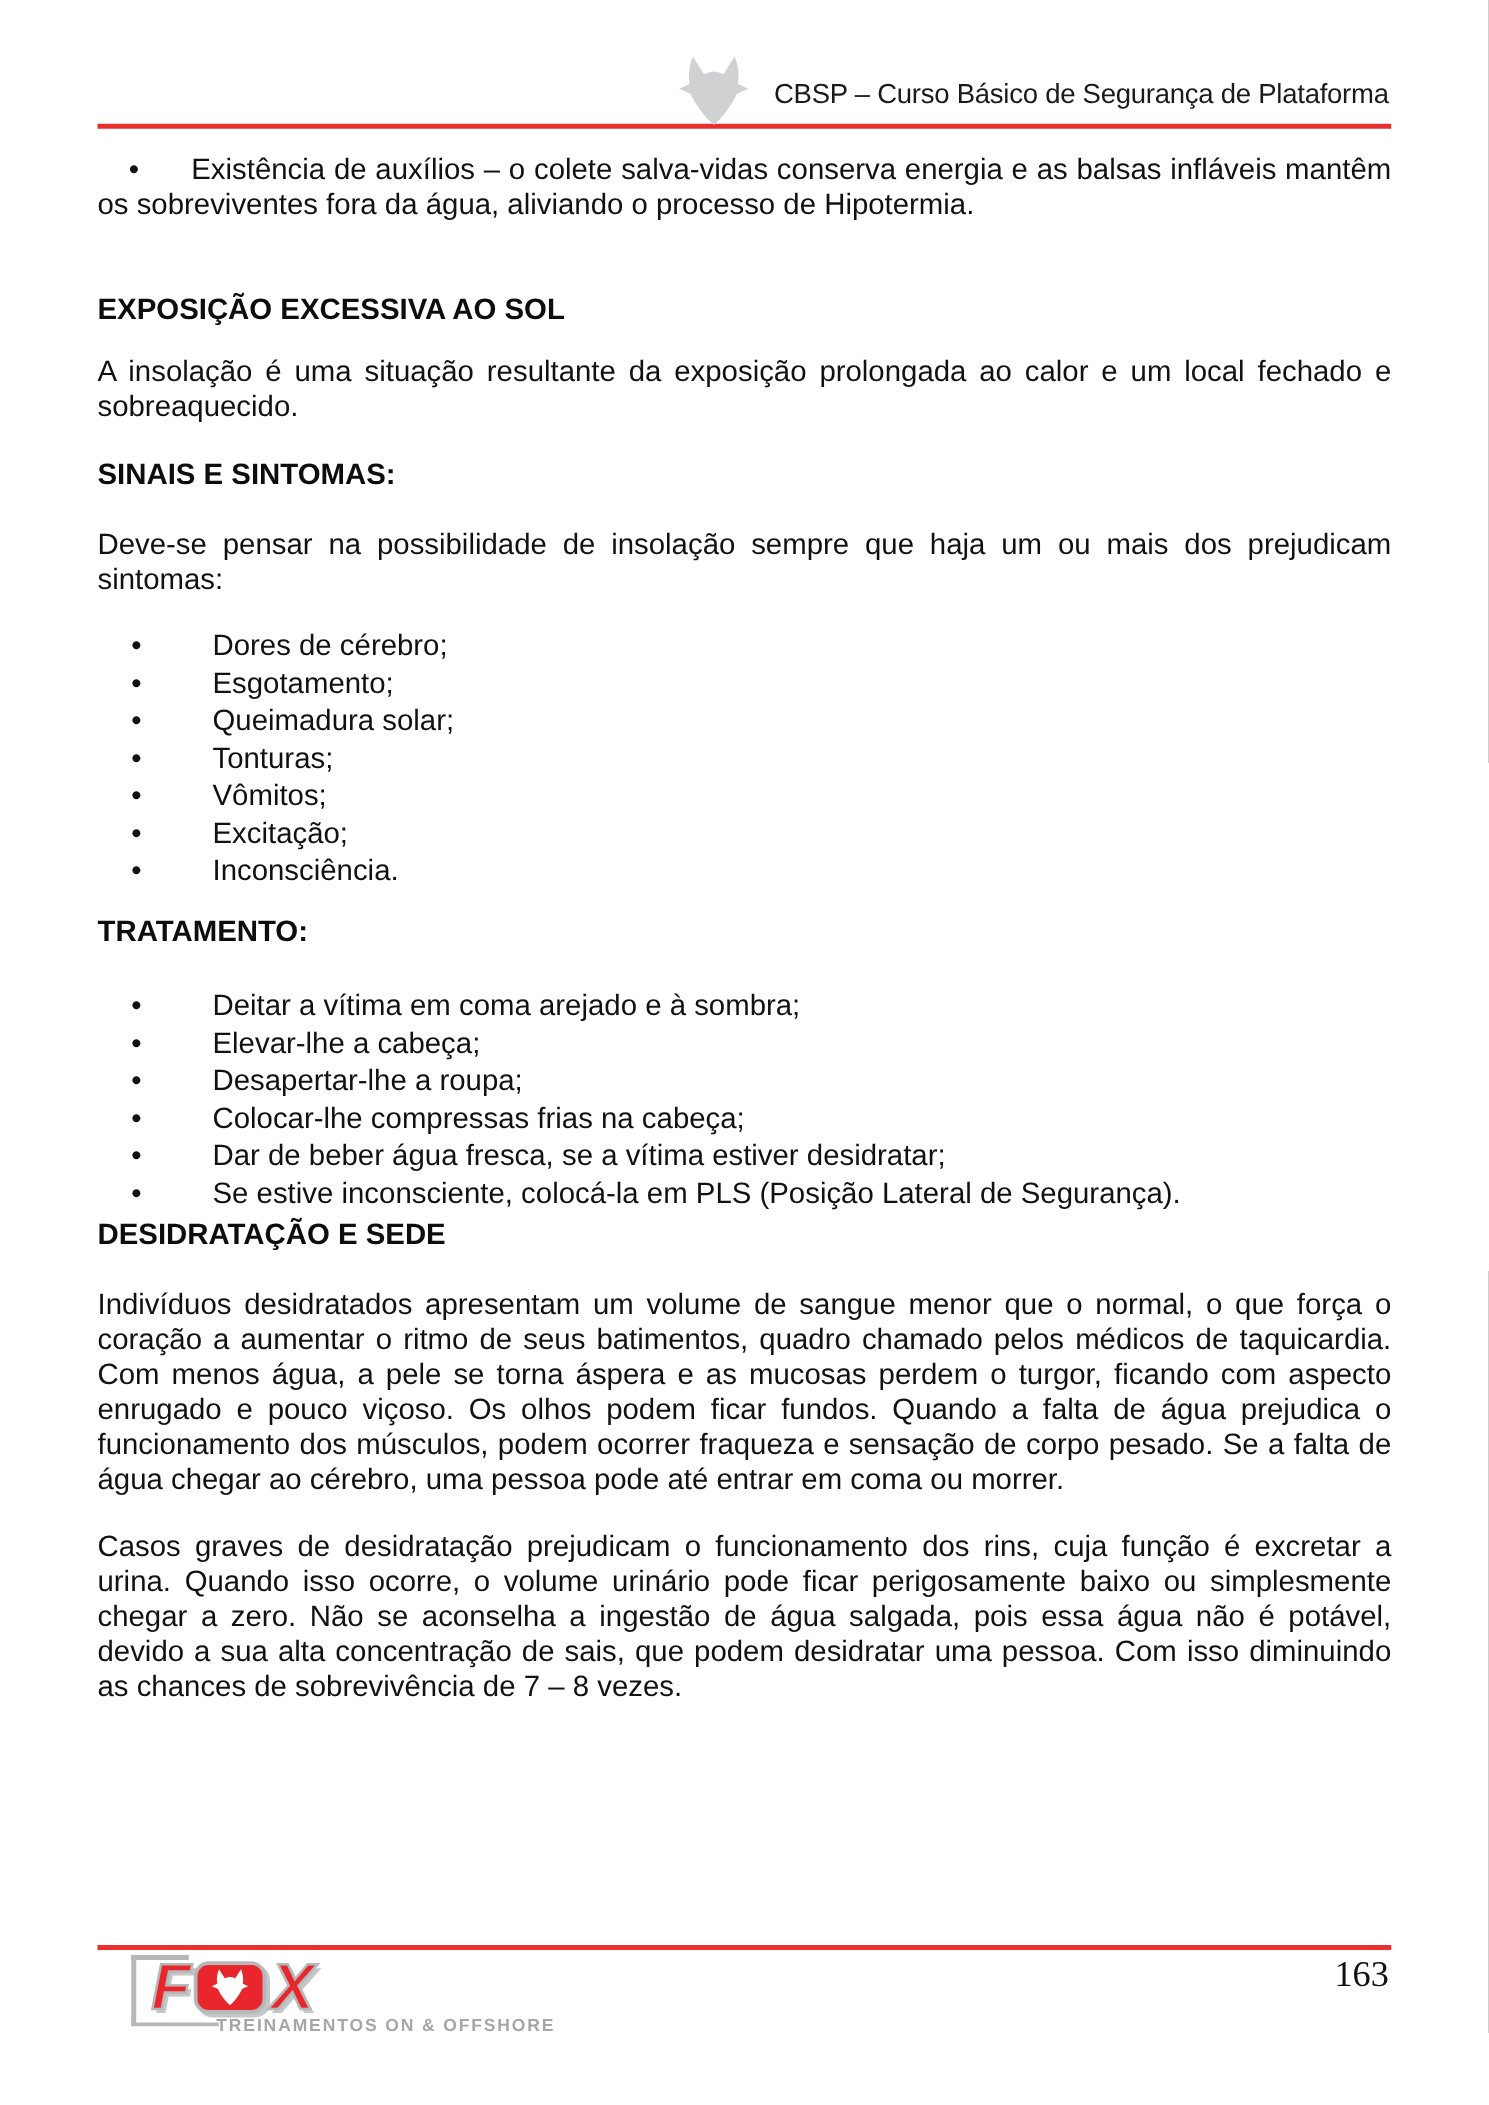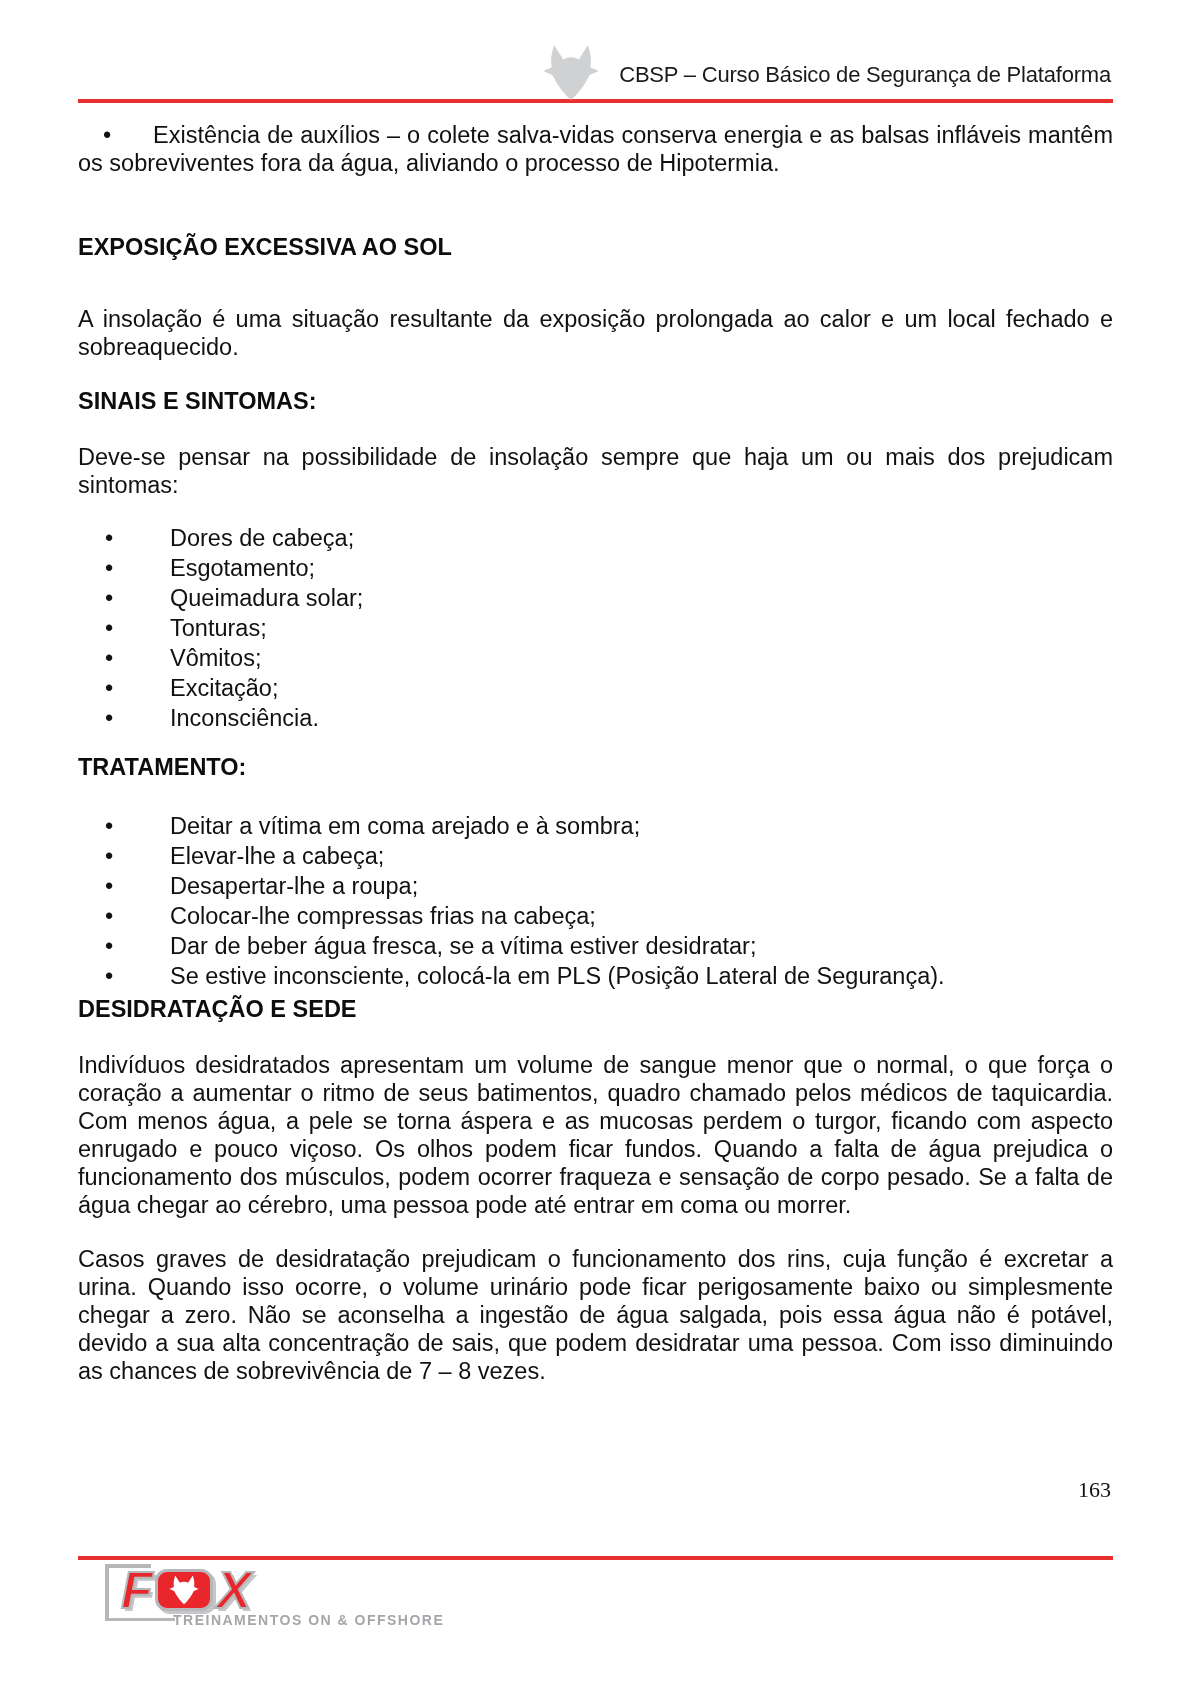--- a/index.html
+++ b/index.html
@@ -60,45 +60,45 @@
   ul.blist { list-style: none; }
   ul.blist li { line-height: 30px; white-space: nowrap; }
   .li-blt {
     display: inline-block;
     width: 92px;
     padding-left: 27px;
   }
 
   .intro-para   { margin-top: 18px; }
   .h-sun        { margin-top: 56px; }
-  .p-sun        { margin-top: 44px; }
+  .p-sun        { margin-top: 22px; }
   .h-signs      { margin-top: 26px; }
   .p-signs      { margin-top: 28px; }
   .ul-signs     { margin-top: 24px; }
   .h-treatment  { margin-top: 20px; }
   .ul-treatment { margin-top: 30px; }
   .h-dehydration{ margin-top: 4px; }
   .p-deh1       { margin-top: 28px; }
   .p-deh2       { margin-top: 26px; }
 
   
   .footer-rule {
     position: absolute;
     left: 78px;
     width: 1035px;
     top: 1556px;
     height: 4px;
     background: #e8302e;
   }
   .page-number {
     position: absolute;
-    top: 1477px;
+    top: 1564px;
     right: 80px;
     font-family: "Liberation Serif", serif;
-    font-size: 22px;
+    font-size: 29px;
     color: #111111;
   }
   .fox-logo {
     position: absolute;
     left: 105px;
     top: 1562px;
     width: 260px;
     height: 68px;
   }
   .fox-bracket {
@@ -171,21 +171,21 @@
 
     <p class="para intro-para"><span class="blt">•</span><span>Existência de auxílios – o colete salva-vidas conserva energia e as balsas infláveis mantêm os sobreviventes fora da água, aliviando o processo de Hipotermia.</span></p>
 
     <h2 class="h-sun">EXPOSIÇÃO EXCESSIVA AO SOL</h2>
     <p class="para p-sun">A insolação é uma situação resultante da exposição prolongada ao calor e um local fechado e sobreaquecido.</p>
 
     <h2 class="h-signs">SINAIS E SINTOMAS:</h2>
     <p class="para p-signs">Deve-se pensar na possibilidade de insolação sempre que haja um ou mais dos prejudicam sintomas:</p>
 
     <ul class="blist ul-signs">
-      <li><span class="li-blt">•</span><span>Dores de cabeça;</span></li>
+      <li><span class="li-blt">•</span><span>Dores de cérebro;</span></li>
       <li><span class="li-blt">•</span><span>Esgotamento;</span></li>
       <li><span class="li-blt">•</span><span>Queimadura solar;</span></li>
       <li><span class="li-blt">•</span><span>Tonturas;</span></li>
       <li><span class="li-blt">•</span><span>Vômitos;</span></li>
       <li><span class="li-blt">•</span><span>Excitação;</span></li>
       <li><span class="li-blt">•</span><span>Inconsciência.</span></li>
     </ul>
 
     <h2 class="h-treatment">TRATAMENTO:</h2>
 

